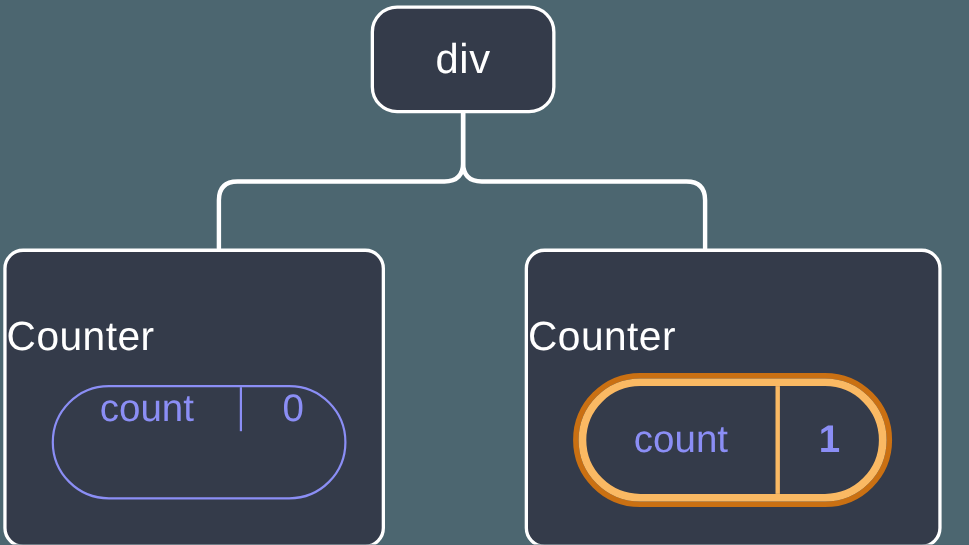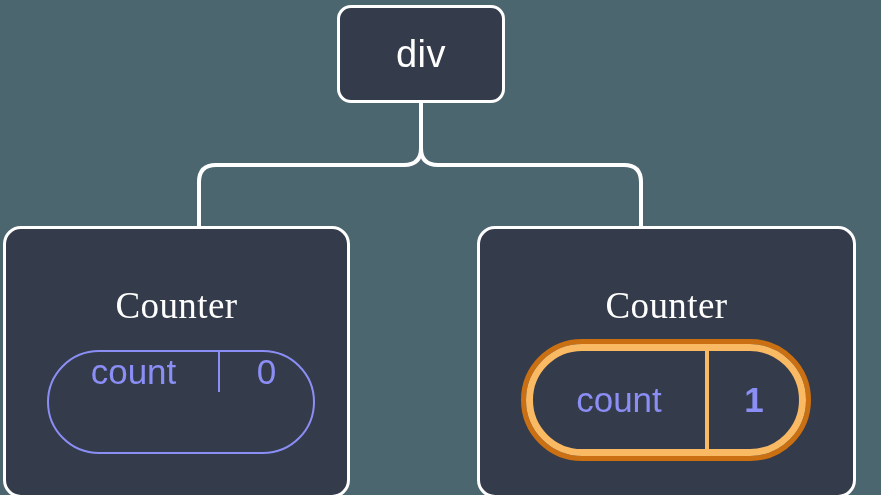--- a/index.html
+++ b/index.html
@@ -25,21 +25,21 @@
     top: 0;
     width: 881px;
     height: 495px;
     pointer-events: none;
   }
   .node {
     position: absolute;
     box-sizing: border-box;
     background: #343b4a;
     border: 3px solid #ffffff;
-    border-radius: 14px;
+    border-radius: 24px;
   }
   #node-div {
     left: 337px;
     top: 5px;
     width: 168px;
     height: 98px;
     display: flex;
     align-items: center;
     justify-content: center;
   }
@@ -61,26 +61,24 @@
     top: 226px;
     width: 379px;
     height: 272px;
     border-radius: 18px;
   }
   .node-title {
     position: absolute;
     top: 58px;
     left: 0;
     right: 0;
-    text-align: center;
     color: #ffffff;
     font-size: 37px;
     letter-spacing: 0.4px;
     line-height: 1;
-    font-family: Liberation Serif, serif;
   }
   .state-pill {
     position: absolute;
     box-sizing: border-box;
     display: flex;
     align-items: flex-start;
   }
   #pill-left {
     left: 41px;
     top: 121px;

